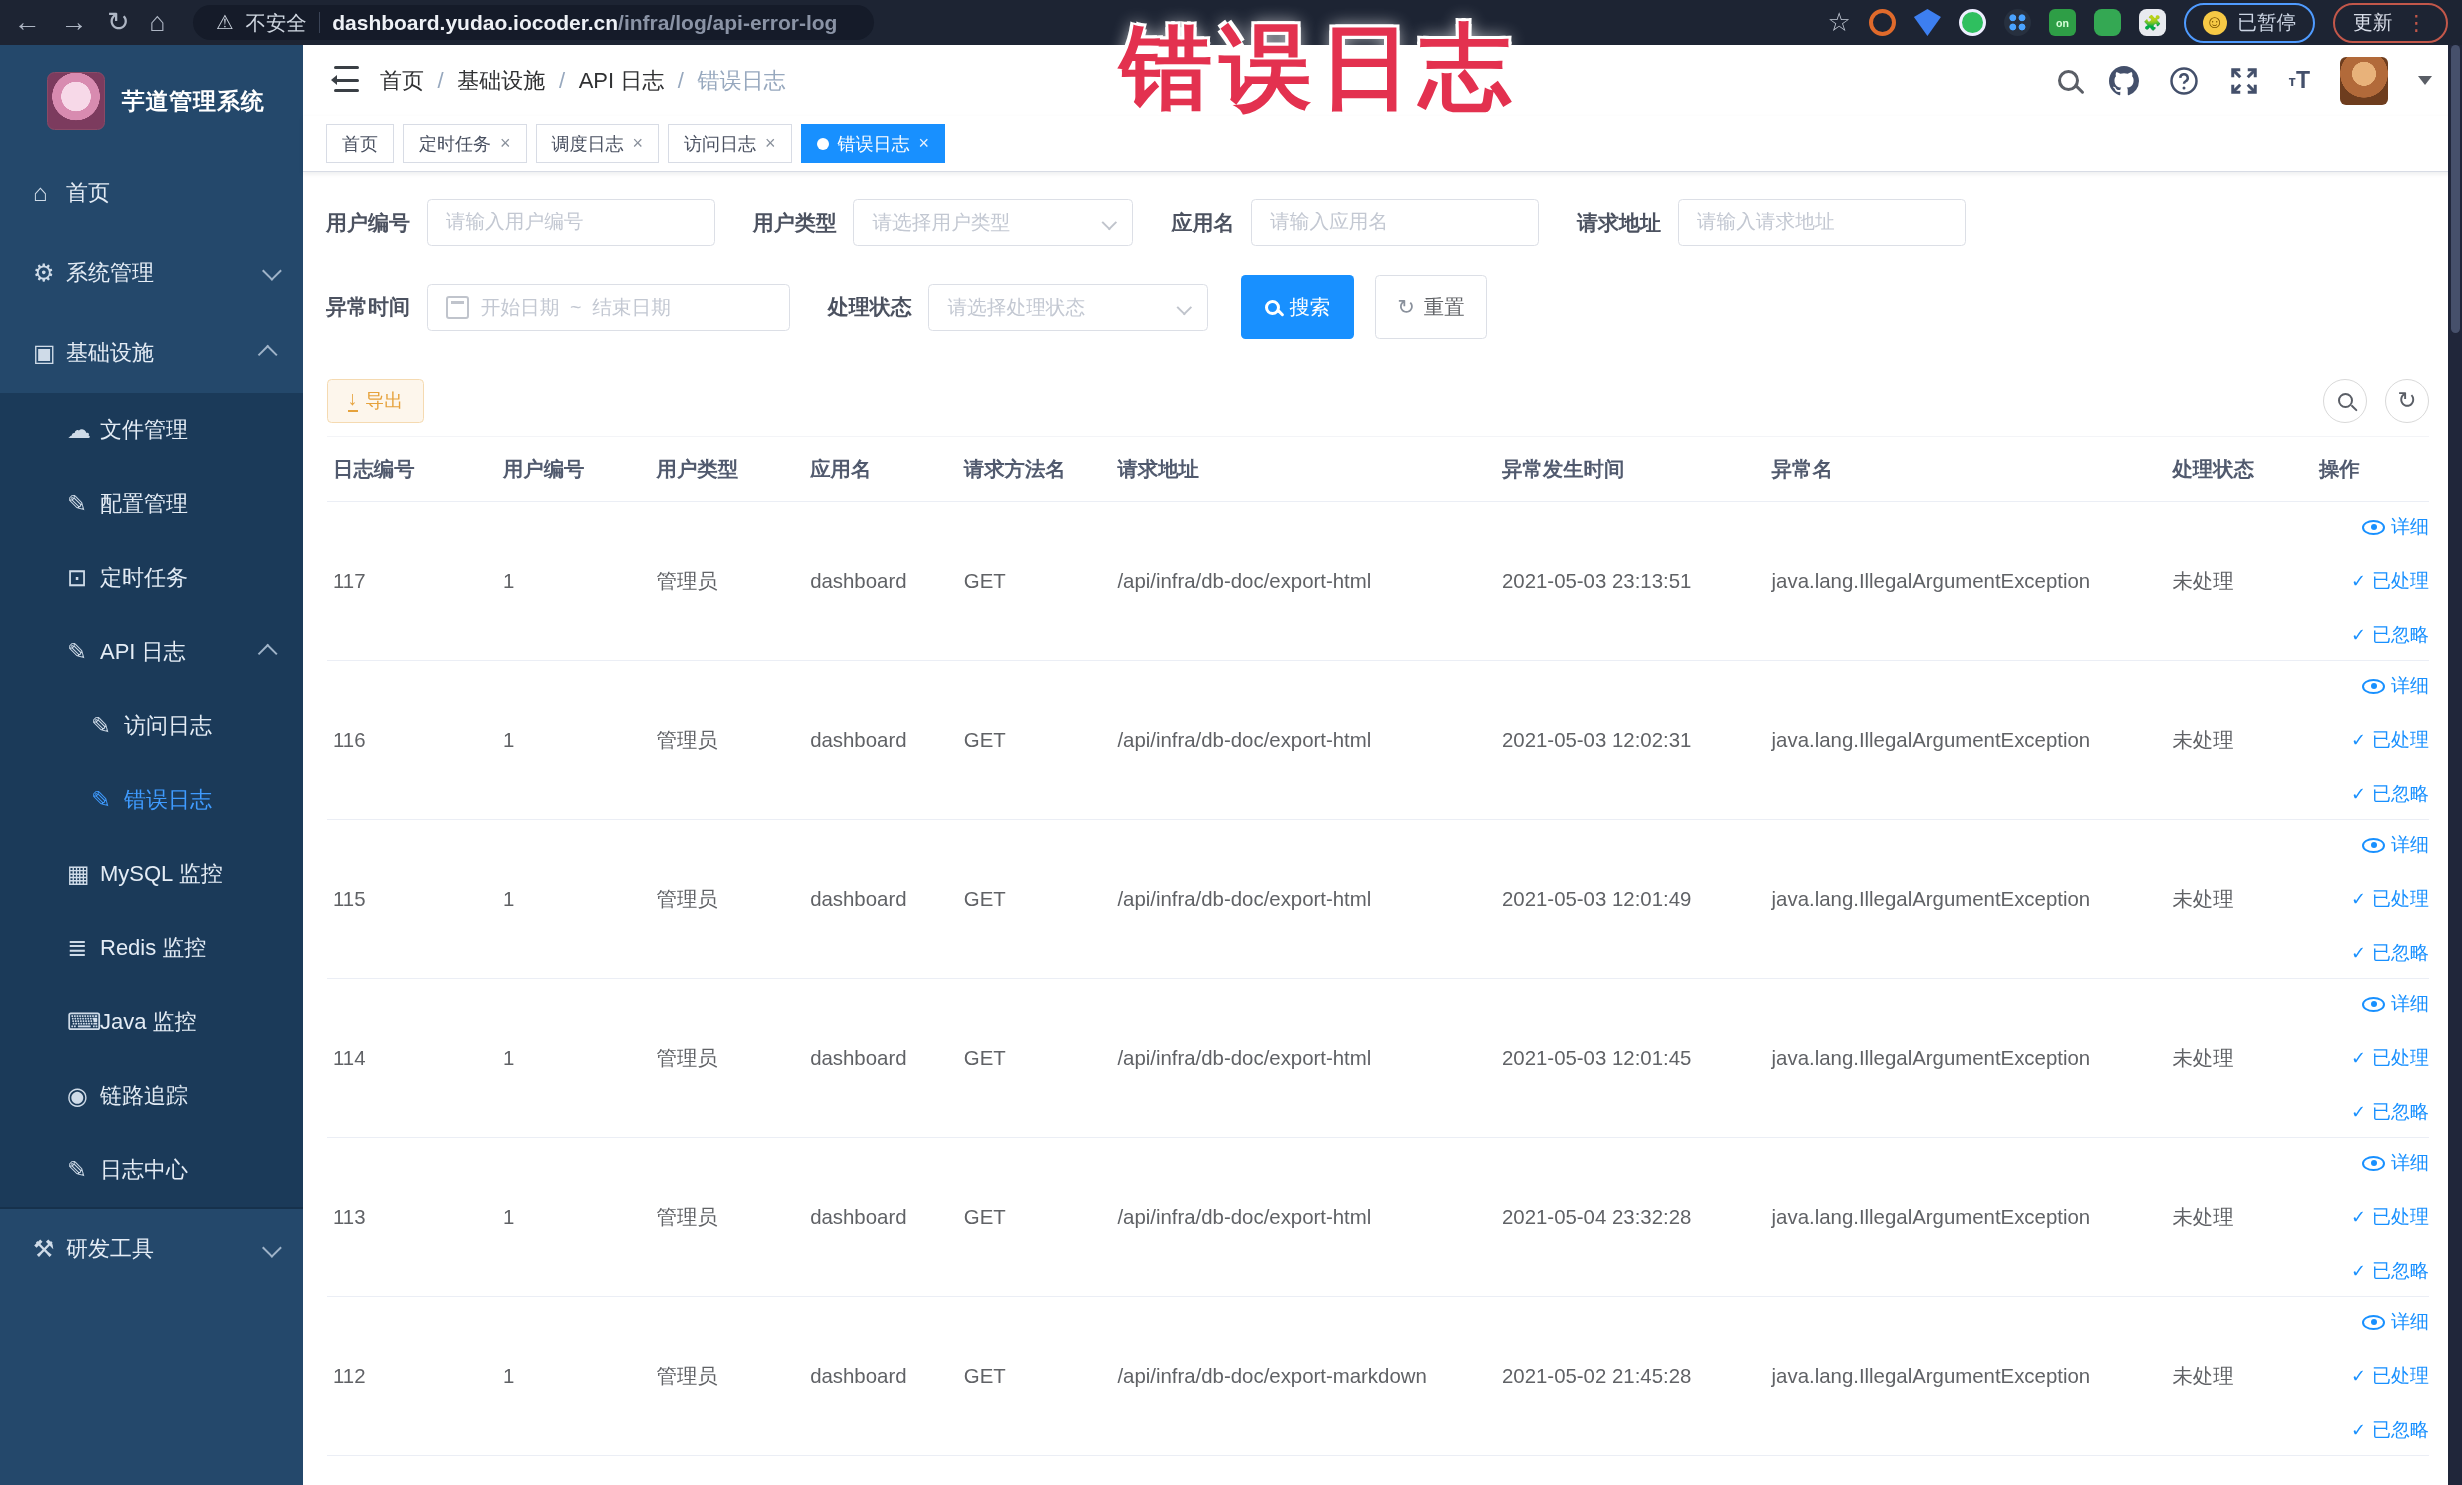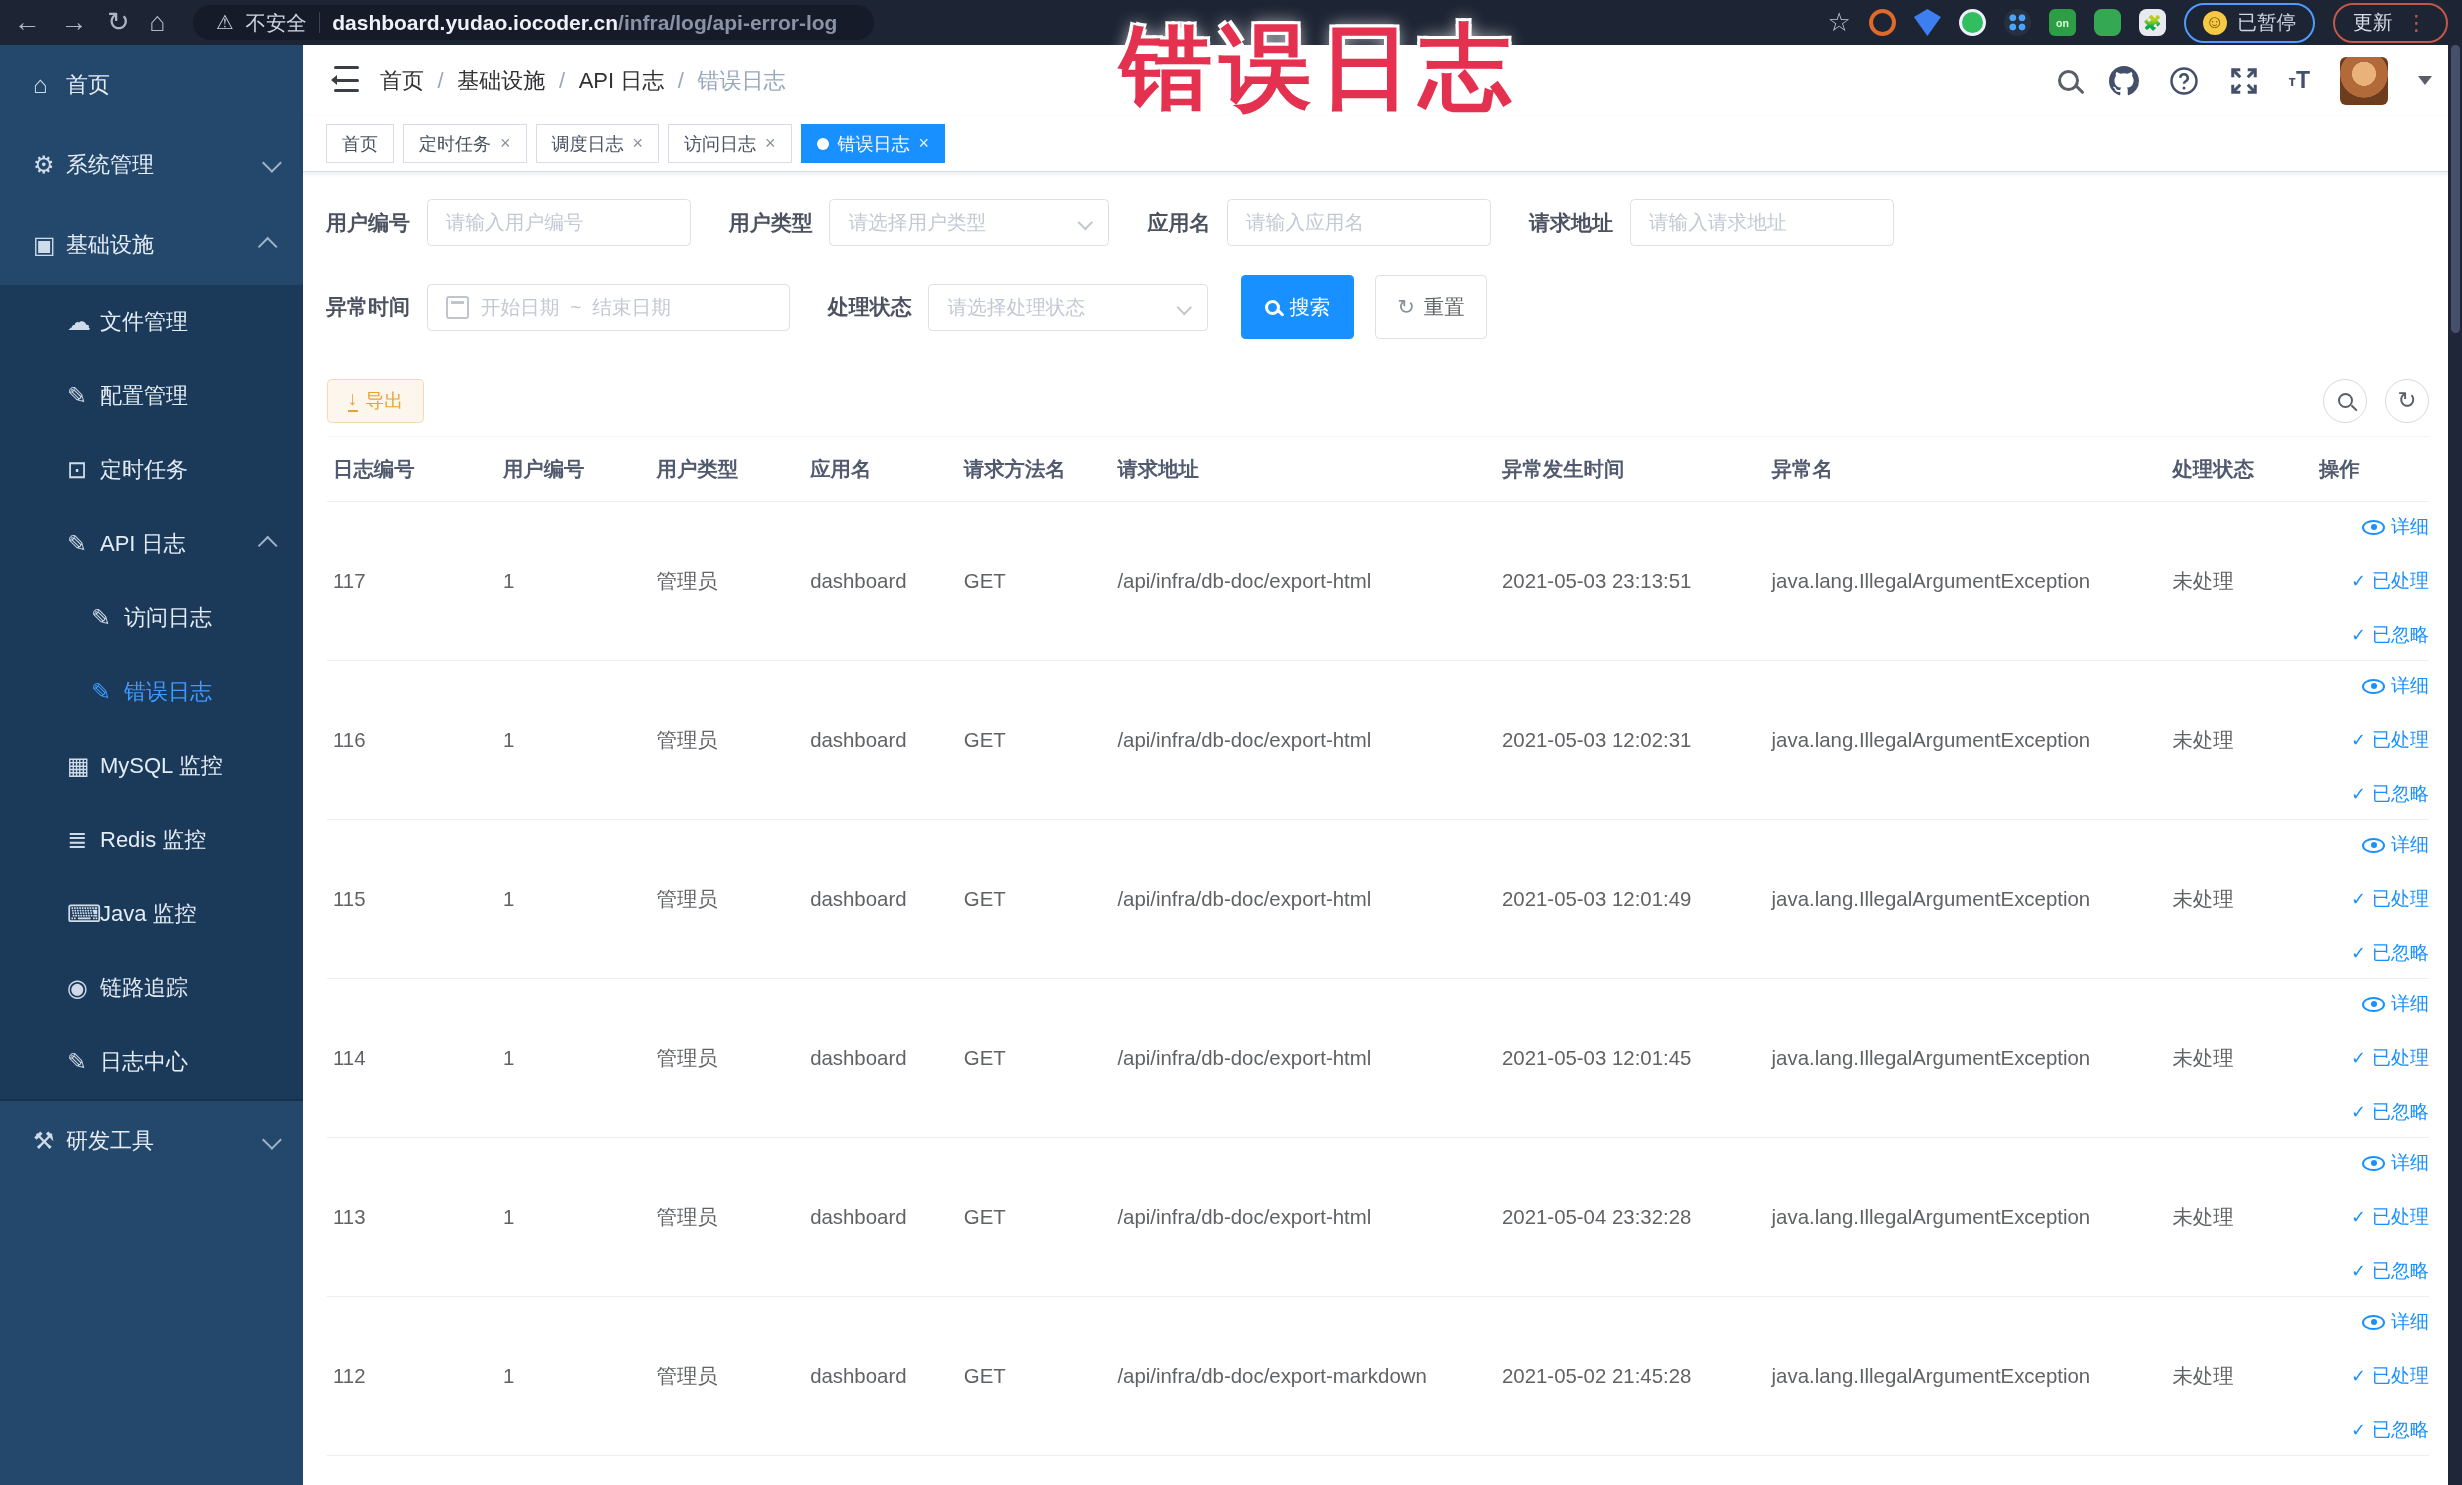--- a/index.html
+++ b/index.html
@@ -85,21 +85,21 @@
   .tag-dot { width:12px; height:12px; border-radius:50%; background:#fff; }
 
   
   .filters { padding:27px 23px 6px 23px; }
   .f-row { display:flex; align-items:center; margin-bottom:29px; }
   .f-label { font-size:21px; font-weight:bold; color:#4c5260; margin:0 16.7px 0 0; white-space:nowrap; }
   .f-label.gap { margin-left:38px; }
   .f-input { position:relative; display:flex; align-items:center; height:47px; border:1.5px solid #dcdfe6; border-radius:4.5px; background:#fff; padding:0 18px; }
   .f-input input { border:none; outline:none; width:100%; font-size:19.7px; color:#606266; font-family:inherit; background:transparent; }
   .f-input input::placeholder { color:#c3c8d2; }
-  .w-380 { width:264px; } .w-370 { width:280px;gap:28px; } .w-470 { width:363px; }
+  .w-380 { width:288px;font-family:Liberation Mono, monospace; } .w-370 { width:280px;gap:28px; } .w-470 { width:363px; }
   .sel-caret { width:10.6px; height:10.6px; border-right:2.3px solid #c0c4cc; border-bottom:2.3px solid #c0c4cc; transform:rotate(45deg); margin-left:9px; flex:0 0 auto; }
   .cal-ico { width:23px; height:23px; border:2.3px solid #c0c4cc; border-radius:3px; margin-right:12px; position:relative; flex:0 0 auto; }
   .cal-ico::before { content:""; position:absolute; top:3.8px; left:3px; right:3px; height:2.3px; background:#c0c4cc; }
   .date-sep { color:#c3c8d2; font-size:19.7px; margin:0 10.6px; }
   .date-ph { color:#c3c8d2; font-size:19.7px; white-space:nowrap; }
   .btn { display:inline-flex; align-items:center; justify-content:center; gap:9px; height:64px; border-radius:4.5px; font-size:20.4px; cursor:pointer; border:1.5px solid transparent; }
   .btn-primary { background:#1890ff; color:#fff; padding:0 23px; margin-left:33px; }
   .btn-primary .i-search { width:15px; height:15px; border-color:#fff; }
   .btn-primary .i-search::after { background:#fff; height:7.6px; right:-4.5px; bottom:-5.3px; }
   .btn-default { background:#fff; border-color:#dcdfe6; color:#606266; padding:0 21px; margin-left:21px; }
@@ -169,20 +169,24 @@
     <span class="update-pill">
       <span>更新</span>
       <span class="dots">⋮</span>
     </span>
   </div>
 </div>
 
 <div class="app">
 
   <div class="sidebar">
+    <div class="logo-row">
+      <span class="logo-img"></span>
+      <span class="logo-title">芋道管理系统</span>
+    </div>
     <div class="menu">
       <div class="menu-item lvl1">
         <span class="mi-icon">⌂</span>
         <span class="mi-label">首页</span>
       </div>
       <div class="menu-item lvl1">
         <span class="mi-icon">⚙</span>
         <span class="mi-label">系统管理</span>
         <span class="chev down"></span>
       </div>

